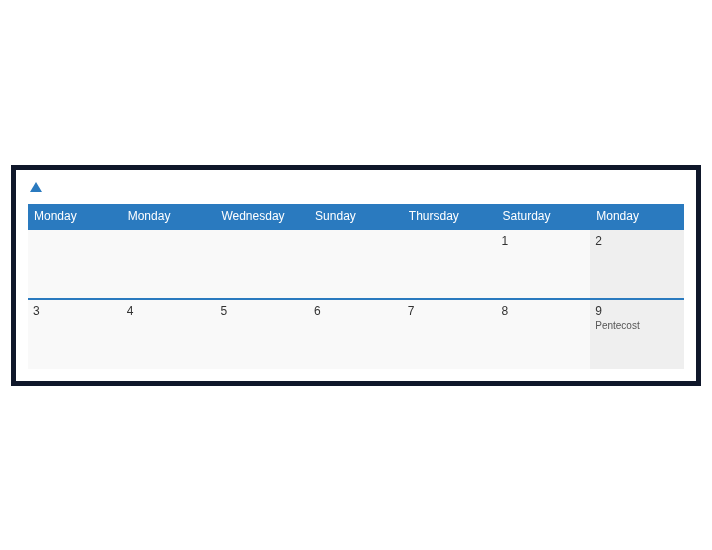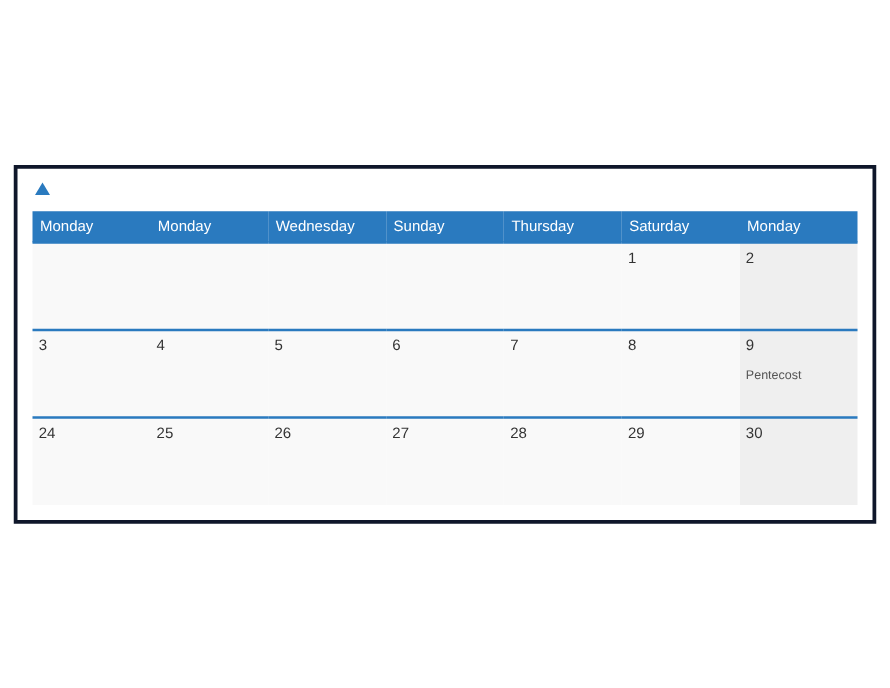--- a/index.html
+++ b/index.html
@@ -9,21 +9,21 @@
       display: flex;
       justify-content: center;
       align-items: center;
       width: 712px;
       height: 550px;
       overflow: hidden;
     }
     .calendar-wrapper {
       width: 690px;
       background: #fff;
-      border: 3px solid #0f172a;
+      border: 5px solid #0f172a;
       padding: 10px 12px 12px 12px;
     }
     .header {
       display: flex;
       align-items: center;
       justify-content: space-between;
       margin-bottom: 8px;
     }
     .logo {
       display: flex;
@@ -95,21 +95,21 @@
     }
     .day-number {
       display: block;
       font-size: 12px;
       color: #333;
     }
     .holiday-label {
       display: block;
       font-size: 10px;
       color: #555;
-      margin-top: 12px;
+      margin-top: 2px;
     }
   </style>
 </head>
 <body>
 
 <div class="calendar-wrapper">
   <div class="header">
     <div class="logo">
       <span>
         <span class="logo-general"></span><span class="logo-triangle"></span>
@@ -165,38 +165,15 @@
             <span class="day-number">7</span>
           </td>
           <td>
             <span class="day-number">8</span>
           </td>
           <td>
             <span class="day-number">9</span>
             <span class="holiday-label">Pentecost</span>
           </td>
         </tr>
-        <tr>
-          <td>
-            <span class="day-number">24</span>
-          </td>
-          <td>
-            <span class="day-number">25</span>
-          </td>
-          <td>
-            <span class="day-number">26</span>
-          </td>
-          <td>
-            <span class="day-number">27</span>
-          </td>
-          <td>
-            <span class="day-number">28</span>
-          </td>
-          <td>
-            <span class="day-number">29</span>
-          </td>
-          <td>
-            <span class="day-number">30</span>
-          </td>
-        </tr>
       </tbody>
   </table>
 </div>
 
 </body></html>

